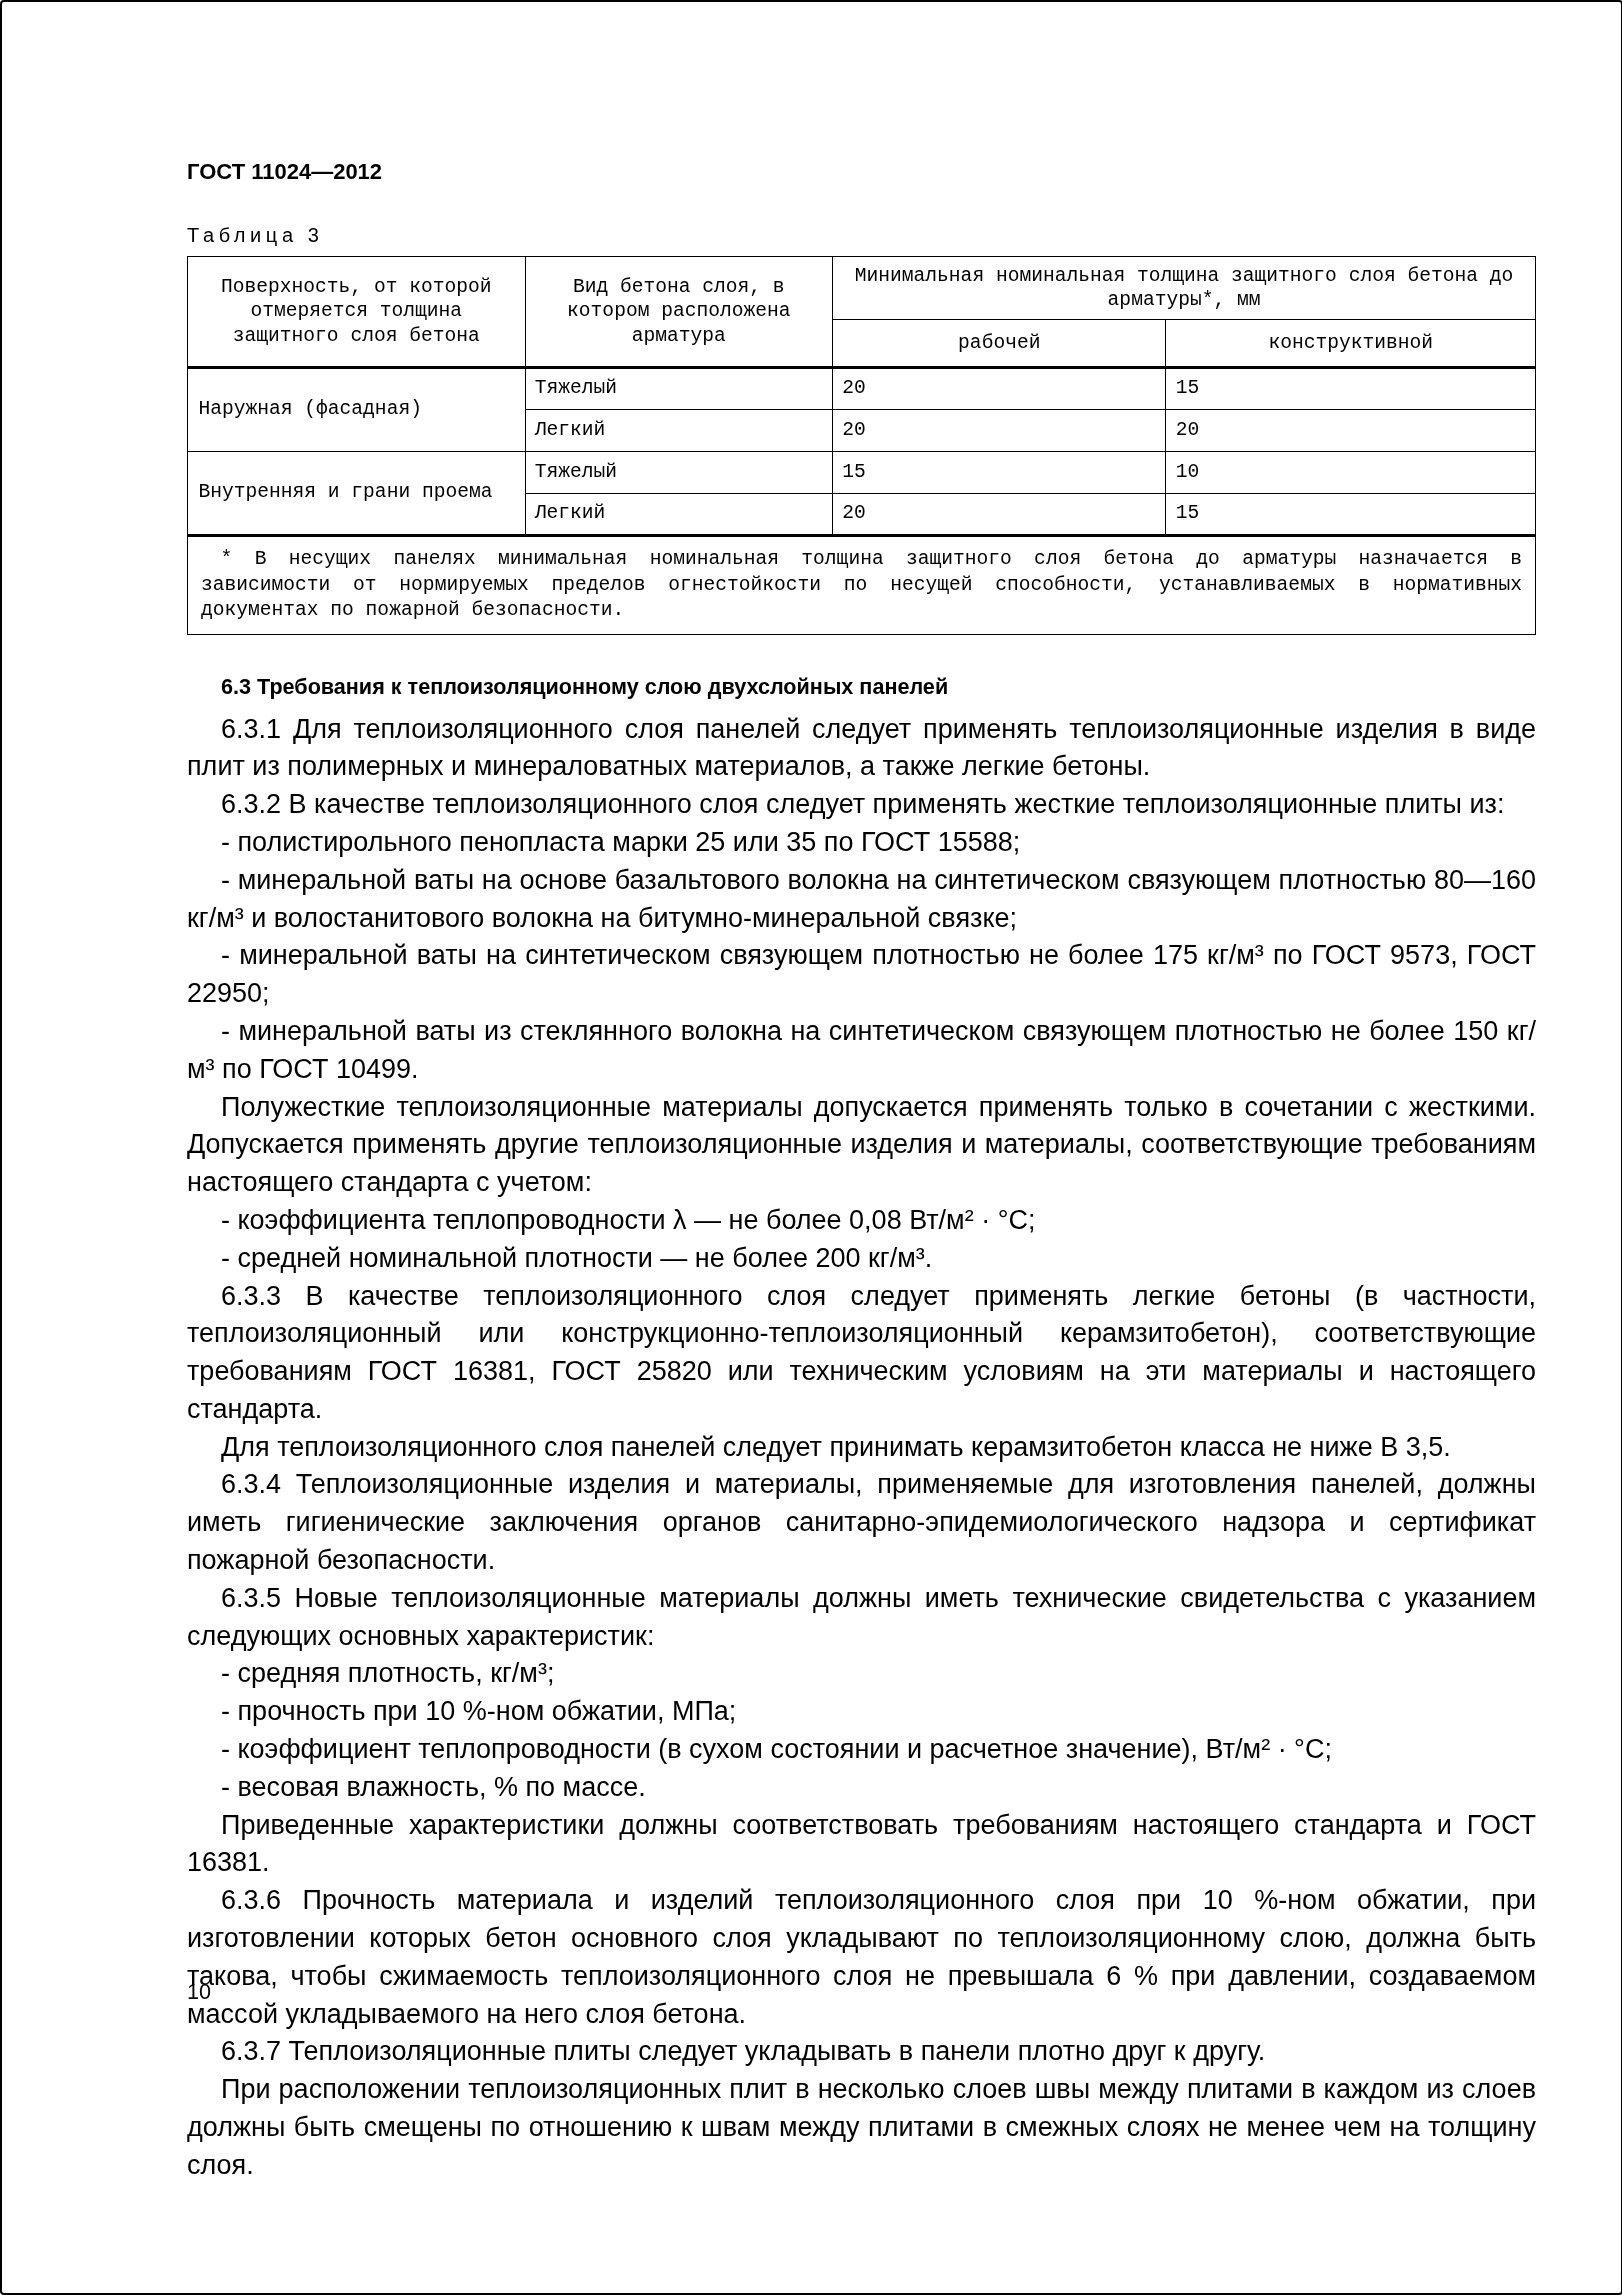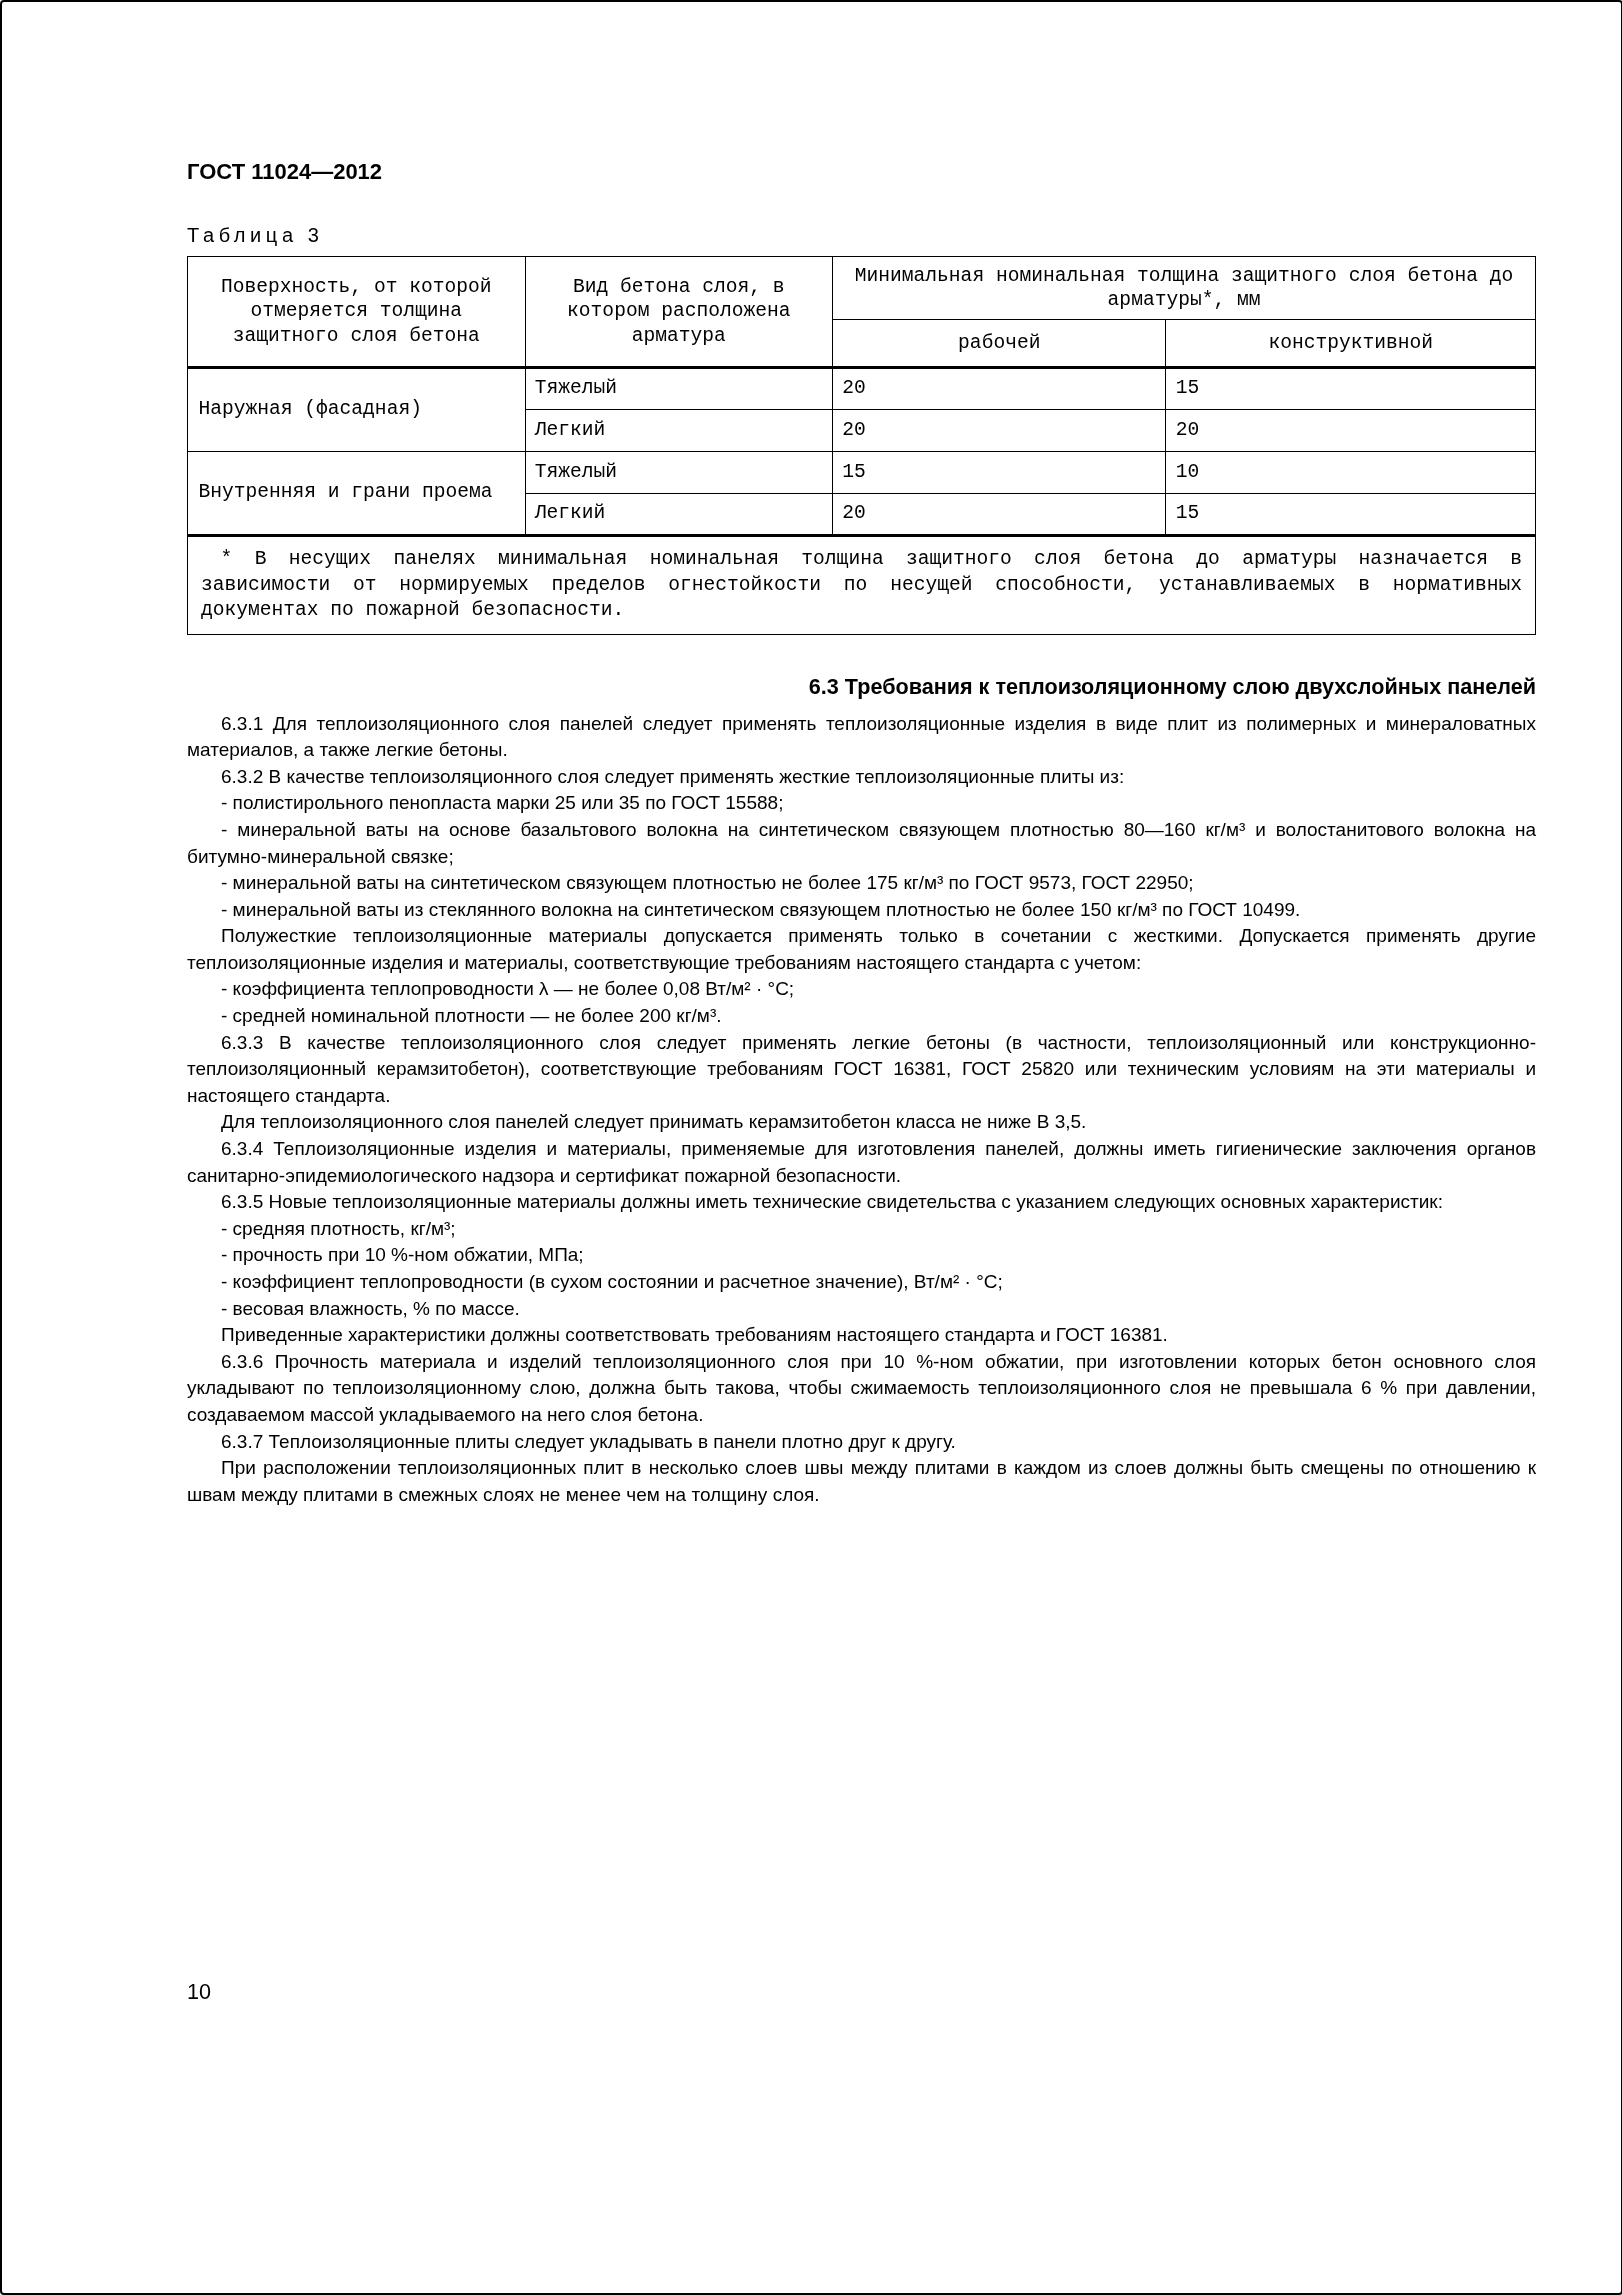--- a/index.html
+++ b/index.html
@@ -57,25 +57,24 @@
     padding: 10.5px 13px;
     height: auto;
     text-indent: 19.6px;
     line-height: 1.3;
   }
   .section-heading {
     margin: 39px 0 10.5px 0;
     font-size: 21.6px;
     font-weight: bold;
     text-indent: 34px;
-    text-align: right;
   }
   .para {
     margin: 0;
-    font-size: 19px;
+    font-size: 27px;
     line-height: 1.4;
     text-align: justify;
     text-indent: 34px;
   }
   .page-number {
     position: absolute;
     left: 185px;
     top: 1977px;
     font-size: 21.6px;
   }

